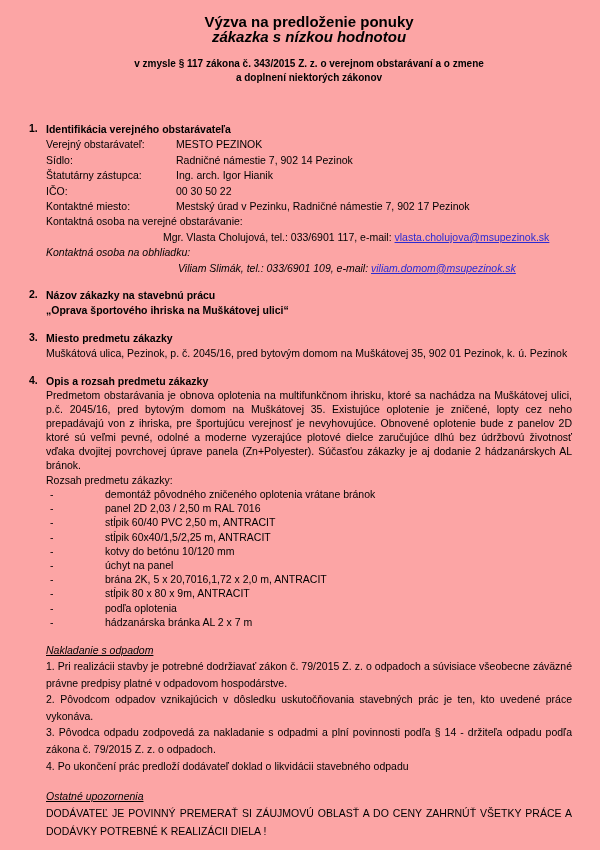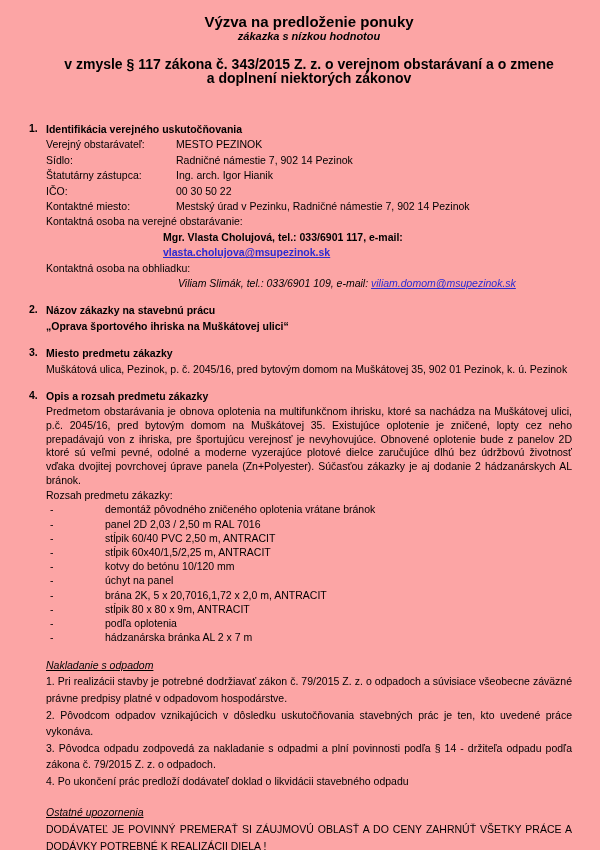--- a/index.html
+++ b/index.html
@@ -8,35 +8,35 @@
     background: #fca5a5;
     box-sizing: border-box;
     padding: 13px 28px 0 46px;
     font-family: "Liberation Sans", sans-serif;
     font-size: 10.5px;
     color: #000000;
     position: relative;
     overflow: hidden;
   }
   .doc-title   { font-size: 15px; font-weight: bold; text-align: center; line-height: 17px; }
-  .doc-subtitle{ font-size: 11px; font-weight: bold; font-style: italic; text-align: center; line-height: 13px; }
-  .doc-legal   { margin-top: 14px; font-weight: bold; text-align: center; line-height: 14px; font-size: 14px; }
+  .doc-subtitle{ font-size: 15px; font-weight: bold; font-style: italic; text-align: center; line-height: 13px; }
+  .doc-legal   { margin-top: 14px; font-weight: bold; text-align: center; line-height: 14px; font-size: 10px; }
 
   .section { position: relative; }
   .section-number { position: absolute; left: -17px; top: 0; font-weight: bold; }
   .section-heading { font-weight: bold; line-height: 15.4px; }
 
   #s1 { margin-top: 37px; }
   .kv-row { display: flex; line-height: 15.4px; justify-content: space-between; }
   .kv-label { width: 130px; flex: none; }
   .kv-value { flex: 1; }
   .contact-label  { line-height: 15.4px; }
-  .contact-line-1 { padding-left: 117px; line-height: 15.4px; font-weight: bold; }
+  .contact-line-1 { padding-left: 117px; line-height: 15.4px; }
   .contact-line-2 { padding-left: 132px; line-height: 15.4px; font-style: italic; }
-  .italic { }
+  .italic { font-style: italic; }
   a.email { color: #2b2bd2; text-decoration: underline; cursor: pointer; }
 
   #s2 { margin-top: 12px; }
   .bold-line { font-weight: bold; line-height: 15.5px; }
   #s3 { margin-top: 12px; }
   .plain-line { line-height: 15.5px; }
   #s4 { margin-top: 12px; }
   .desc { line-height: 13.9px; text-align: justify; }
   .scope-label { line-height: 14.2px; }
   .scope-item { position: relative; padding-left: 59px; line-height: 14.2px; }
@@ -53,41 +53,41 @@
 
   <div class="doc-title">Výzva na predloženie ponuky</div>
   <div class="doc-subtitle">zákazka s nízkou hodnotou</div>
   <div class="doc-legal">
     <div>v zmysle § 117 zákona č. 343/2015 Z. z. o verejnom obstarávaní a o zmene</div>
     <div>a doplnení niektorých zákonov</div>
   </div>
 
   <div class="section" id="s1">
     <span class="section-number">1.</span>
-    <div class="section-heading">Identifikácia verejného uskutočňovania</div>
+    <div class="section-heading">Identifikácia verejného obstarávateľa</div>
 
     <div class="kv-row">
       <span class="kv-label">Verejný obstarávateľ:</span>
       <span class="kv-value">MESTO PEZINOK</span>
     </div>
     <div class="kv-row">
       <span class="kv-label">Sídlo:</span>
       <span class="kv-value">Radničné námestie 7, 902 14 Pezinok</span>
     </div>
     <div class="kv-row">
       <span class="kv-label">Štatutárny zástupca:</span>
       <span class="kv-value">Ing. arch. Igor Hianik</span>
     </div>
     <div class="kv-row">
       <span class="kv-label">IČO:</span>
       <span class="kv-value">00 30 50 22</span>
     </div>
     <div class="kv-row">
       <span class="kv-label">Kontaktné miesto:</span>
-      <span class="kv-value">Mestský úrad v Pezinku, Radničné námestie 7, 902 14 Pezinok</span>
+      <span class="kv-value">Mestský úrad v Pezinku, Radničné námestie 7, 902 17 Pezinok</span>
     </div>
 
     <div class="contact-label">Kontaktná osoba na verejné obstarávanie:</div>
     <div class="contact-line-1"><span>Mgr. Vlasta Cholujová, tel.: 033/6901 117, e-mail: </span><a class="email">vlasta.cholujova@msupezinok.sk</a></div>
     <div class="contact-label italic">Kontaktná osoba na obhliadku:</div>
     <div class="contact-line-2"><span>Viliam Slimák, tel.: 033/6901 109, e-mail: </span><a class="email">viliam.domom@msupezinok.sk</a></div>
   </div>
 
   <div class="section" id="s2">
     <span class="section-number">2.</span>

